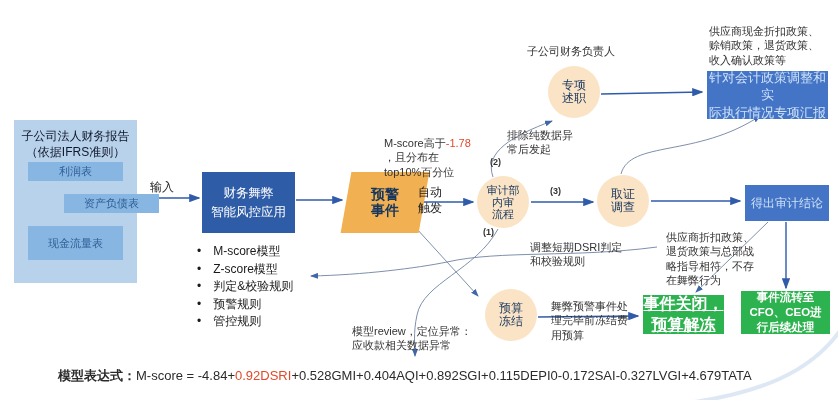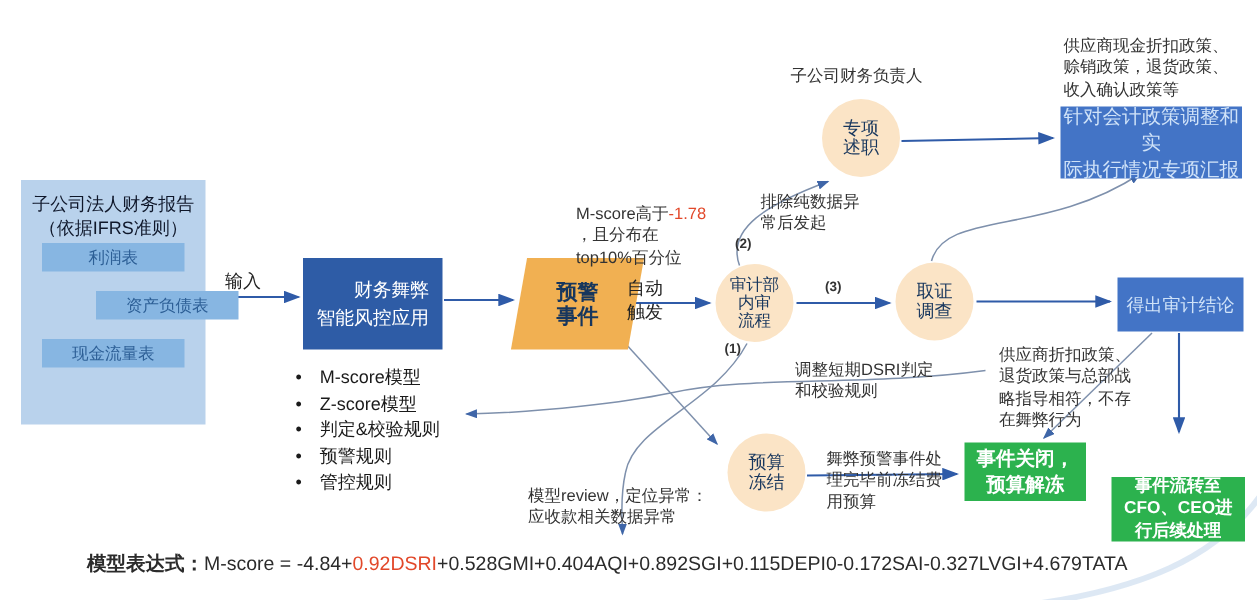--- a/index.html
+++ b/index.html
@@ -63,26 +63,26 @@
       <path d="M498,229 C476,270 423,283 417,315 C413,333 415,347 415,356" marker-end="url(#mt)"></path>
       <path d="M657,247 C575,258 500,250 447,262 C418,268 362,275 311,276" marker-end="url(#mt)"></path>
     </g>
   </svg>
 
   <div class="abs" style="left:14px;top:120px;width:123px;height:163px;background:#B9D2EC;">
     <div class="pre" style="margin-top:8px;text-align:center;font-size:12px;color:#0f172a;line-height:1.35;">子公司法人财务报告
 （依据IFRS准则）</div>
     <div class="abs" style="left:14px;top:42px;width:95px;height:19px;background:#87B6E2;display:flex;align-items:center;justify-content:center;font-size:11px;color:#2D5F96;">利润表</div>
     <div class="abs" style="left:14px;top:74px;width:95px;height:19px;background:#87B6E2;display:flex;align-items:center;justify-content:center;font-size:11px;color:#2D5F96;margin-left:36px;">资产负债表</div>
-    <div class="abs" style="left:14px;top:106px;width:95px;height:19px;background:#87B6E2;display:flex;align-items:center;justify-content:center;font-size:11px;color:#2D5F96;">现金流量表</div>
+    <div class="abs" style="left:14px;top:106px;width:95px;height:34px;background:#87B6E2;display:flex;align-items:center;justify-content:center;font-size:11px;color:#2D5F96;">现金流量表</div>
   </div>
 
   <div class="abs" style="left:150px;top:179px;width:40px;font-size:12px;color:#222;">输入</div>
 
-  <div class="abs pre" style="left:202px;top:172px;width:93px;height:61px;background:#2E5CA6;color:#fff;font-size:12.5px;display:flex;align-items:center;justify-content:center;text-align:right;line-height:1.5;">财务舞弊
+  <div class="abs pre" style="left:202px;top:172px;width:93px;height:61px;background:#2E5CA6;color:#fff;font-size:12.5px;display:flex;align-items:center;justify-content:center;text-align:center;line-height:1.5;">财务舞弊
 智能风控应用</div>
 
   <div class="abs" style="left:197px;top:243px;width:135px;font-size:12px;color:#1a1a1a;">
     <div style="display:flex;gap:12px;line-height:17.5px;">
         <span>•</span>
         <span>M-score模型</span>
       </div>
     <div style="display:flex;gap:12px;line-height:17.5px;">
         <span>•</span>
         <span>Z-score模型</span>
@@ -142,23 +142,23 @@
   <div class="abs note" style="left:551px;top:299px;width:90px;">舞弊预警事件处
 理完毕前冻结费
 用预算</div>
   <div class="abs note" style="left:352px;top:324px;width:152px;">模型review，定位异常：
 应收款相关数据异常</div>
 
   <div class="abs bluebox" style="left:707px;top:71px;width:121px;height:48px;font-size:13px;">针对会计政策调整和实
 际执行情况专项汇报</div>
   <div class="abs bluebox" style="left:745px;top:185px;width:84px;height:36px;font-size:12px;">得出审计结论</div>
 
-  <div class="abs greenbox" style="left:643px;top:295px;width:81px;height:39px;font-size:13px;">事件关闭，
+  <div class="abs greenbox" style="left:643px;top:295px;width:81px;height:39px;font-size:16px;text-decoration:underline;">事件关闭，
 预算解冻</div>
-  <div class="abs greenbox" style="left:741px;top:291px;width:89px;height:43px;font-size:11.5px;margin-top:27px;">事件流转至
+  <div class="abs greenbox" style="left:741px;top:291px;width:89px;height:43px;font-size:11.5px;">事件流转至
 CFO、CEO进
 行后续处理</div>
 
   <div class="abs" style="left:58px;top:367px;width:778px;font-size:13px;color:#2b2b2b;">
     <span style="font-weight:bold;">模型表达式：</span><span>M-score = -4.84+</span><span class="red">0.92DSRI</span><span>+0.528GMI+0.404AQI+0.892SGI+0.115DEPI0-0.172SAI-0.327LVGI+4.679TATA</span>
   </div>
 
 </div>
 
 </body></html>

